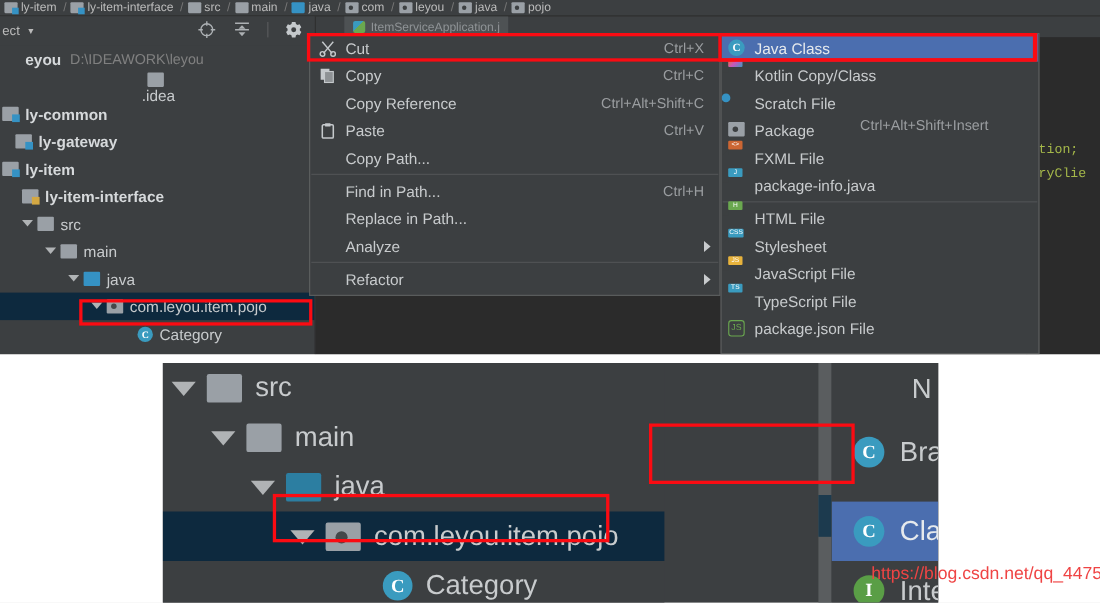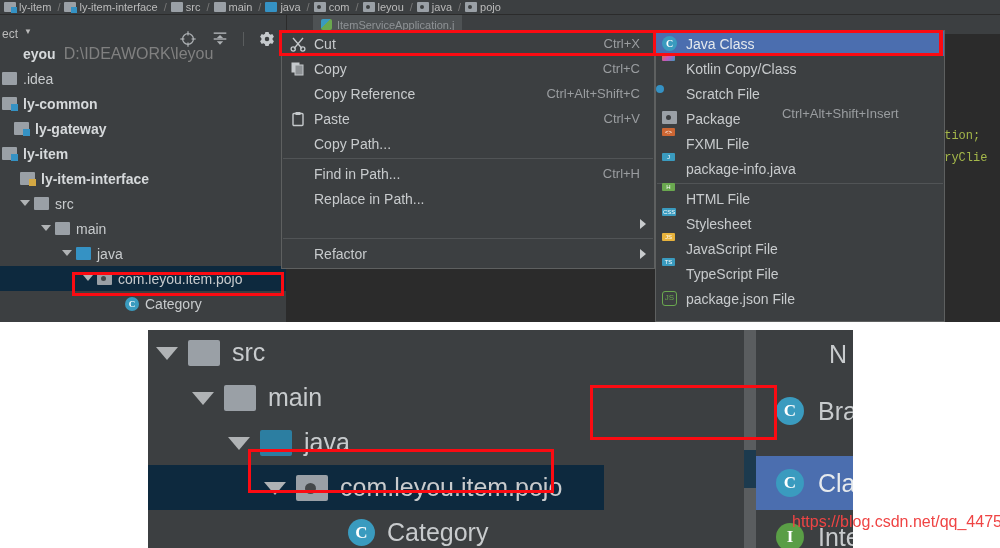--- a/index.html
+++ b/index.html
@@ -78,24 +78,25 @@
   
   #project-panel {
     position: absolute;
     left: 0; top: 15px;
     width: 286px; height: 307px;
     background: #3c3f41;
     border-right: 1px solid #2b2b2b;
   }
   #project-toolbar {
     position: absolute;
-    left: 0; top: 12px;
+    left: 0; top: 0;
     width: 286px; height: 26px;
     background: #3c3f41;
     display: flex;
+    align-items: center;
   }
   #project-title {
     font-size: 12px;
     color: #bbbbbb;
     margin-left: 2px;
   }
   #project-chevron {
     margin-left: 6px;
     font-size: 8px;
     color: #bbbbbb;
@@ -169,21 +170,21 @@
     background: #3a9bbf;
     color: #ffffff;
     font-size: 9px;
     font-weight: bold;
     display: flex;
     align-items: center;
     justify-content: center;
     font-family: "Liberation Serif", serif;
   }
   .tlabel-bold { font-weight: bold; color: #d6d9db; }
-  .tpath { color: #808080; font-size: 16px; margin-left: 8px; }
+  .tpath { color: #808080; font-size: 13px; margin-left: 8px; }
 
   
   #editor-area {
     position: absolute;
     left: 287px; top: 15px;
     width: 713px; height: 307px;
     background: #2b2b2b;
   }
   #tabstrip {
     position: absolute;
@@ -578,21 +579,21 @@
 
     <div id="tree">
 
       <div class="trow" style="padding-left:6px;">
         <span class="twist"></span>
         <span class="tic module" style="margin-left:-18px;visibility:hidden;"></span>
         <span class="tlabel-bold">eyou</span>
         <span class="tpath">D:\IDEAWORK\leyou</span>
       </div>
 
-      <div class="trow" style="padding-left:2px;">
+      <div class="trow" style="padding-left:2px;flex-direction:column;">
         <span class="tic folder"></span>
         <span>.idea</span>
       </div>
 
       <div class="trow" style="padding-left:2px;">
         <span class="tic module"></span>
         <span class="tlabel-bold">ly-common</span>
       </div>
 
       <div class="trow" style="padding-left:14px;">
@@ -699,20 +700,21 @@
       <span class="mi-key">Ctrl+H</span>
     </div>
 
     <div class="mi">
       <span class="mi-ic"></span>
       <span class="mi-label">Replace in Path...</span>
     </div>
 
     <div class="mi">
       <span class="mi-ic"></span>
+      <span class="mi-label">Analyze</span>
       <span class="mi-arrow"></span>
     </div>
 
     <div class="mi-sep"></div>
 
     <div class="mi">
       <span class="mi-ic"></span>
       <span class="mi-label">Refactor</span>
       <span class="mi-arrow"></span>
     </div>

